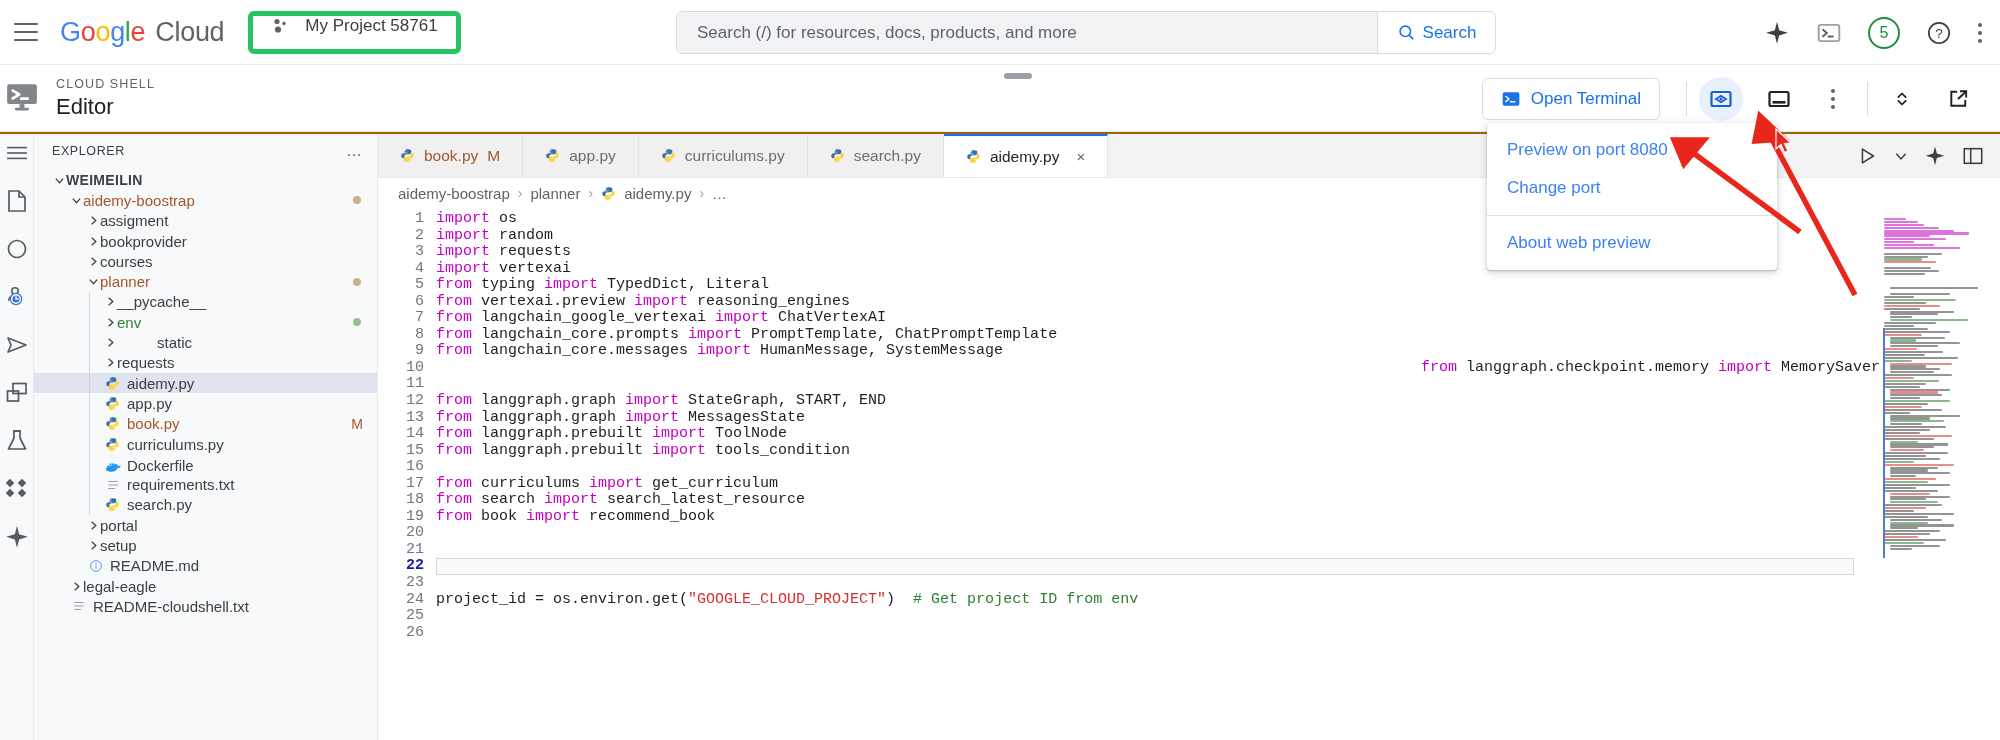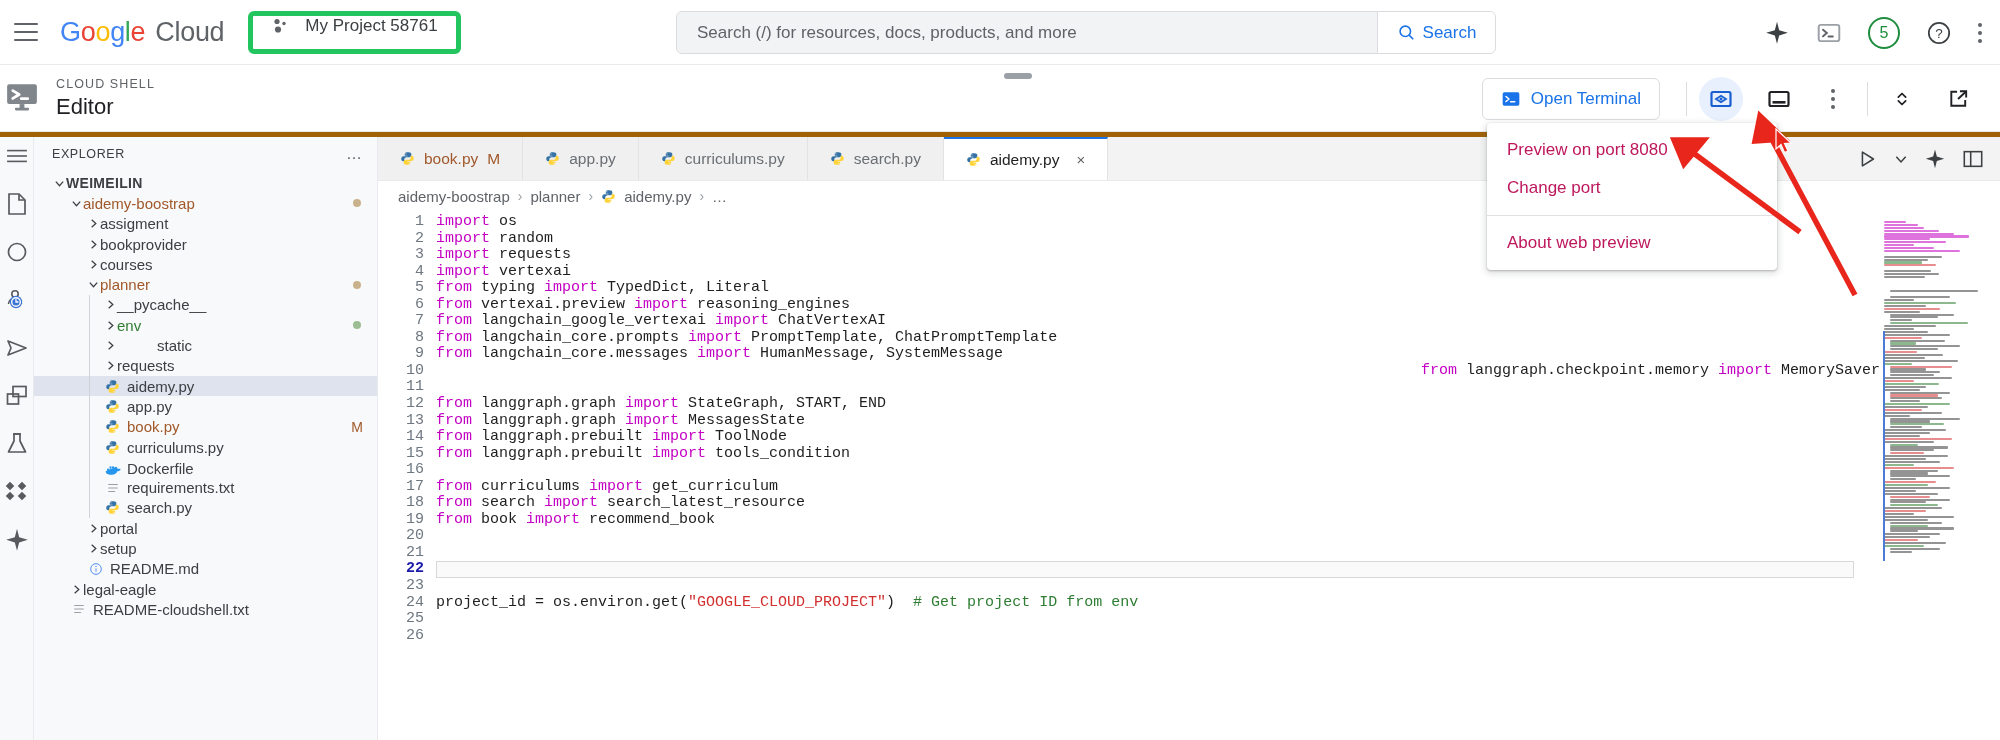--- a/index.html
+++ b/index.html
@@ -86,26 +86,26 @@
   .sq-btn.active{ background:#e8f0fe; }
 
   
   .wp-menu{
     position:absolute; left:1487px; top:123px; width:290px;
     background:#fff; border-radius:4px;
     box-shadow:0 2px 6px 2px rgba(60,64,67,.15), 0 1px 2px 0 rgba(60,64,67,.3);
     padding:8px 0; z-index:40;
   }
   .wp-item{ height:38px; display:flex; align-items:center; padding:0 20px;
-    font-size:17px; color:#be185d; cursor:pointer;}
+    font-size:17px; color:#3b82f6; cursor:pointer;}
   .wp-sep{ height:1px; background:#e0e0e0; margin:8px 0;}
 
   
   .ide{ position:absolute; top:132px; left:0; width:2000px; height:608px; background:#fff;
-        border-top:5px solid #a16207; display:flex;}
+        border-top:2px solid #a16207; display:flex;}
   .activitybar{
     width:34px; background:#f8f9fa; border-right:1px solid #e8eaed;
     display:flex; flex-direction:column; align-items:center; padding-top:6px; gap:22px;
     flex:0 0 34px;
   }
   .ab-ico{ width:26px;height:26px; display:flex;align-items:center;justify-content:center;
            cursor:pointer; opacity:.85;}
 
   .explorer{ width:344px; flex:0 0 344px; background:#f8f9fa; border-right:1px solid #e8eaed;
              display:flex; flex-direction:column;}

